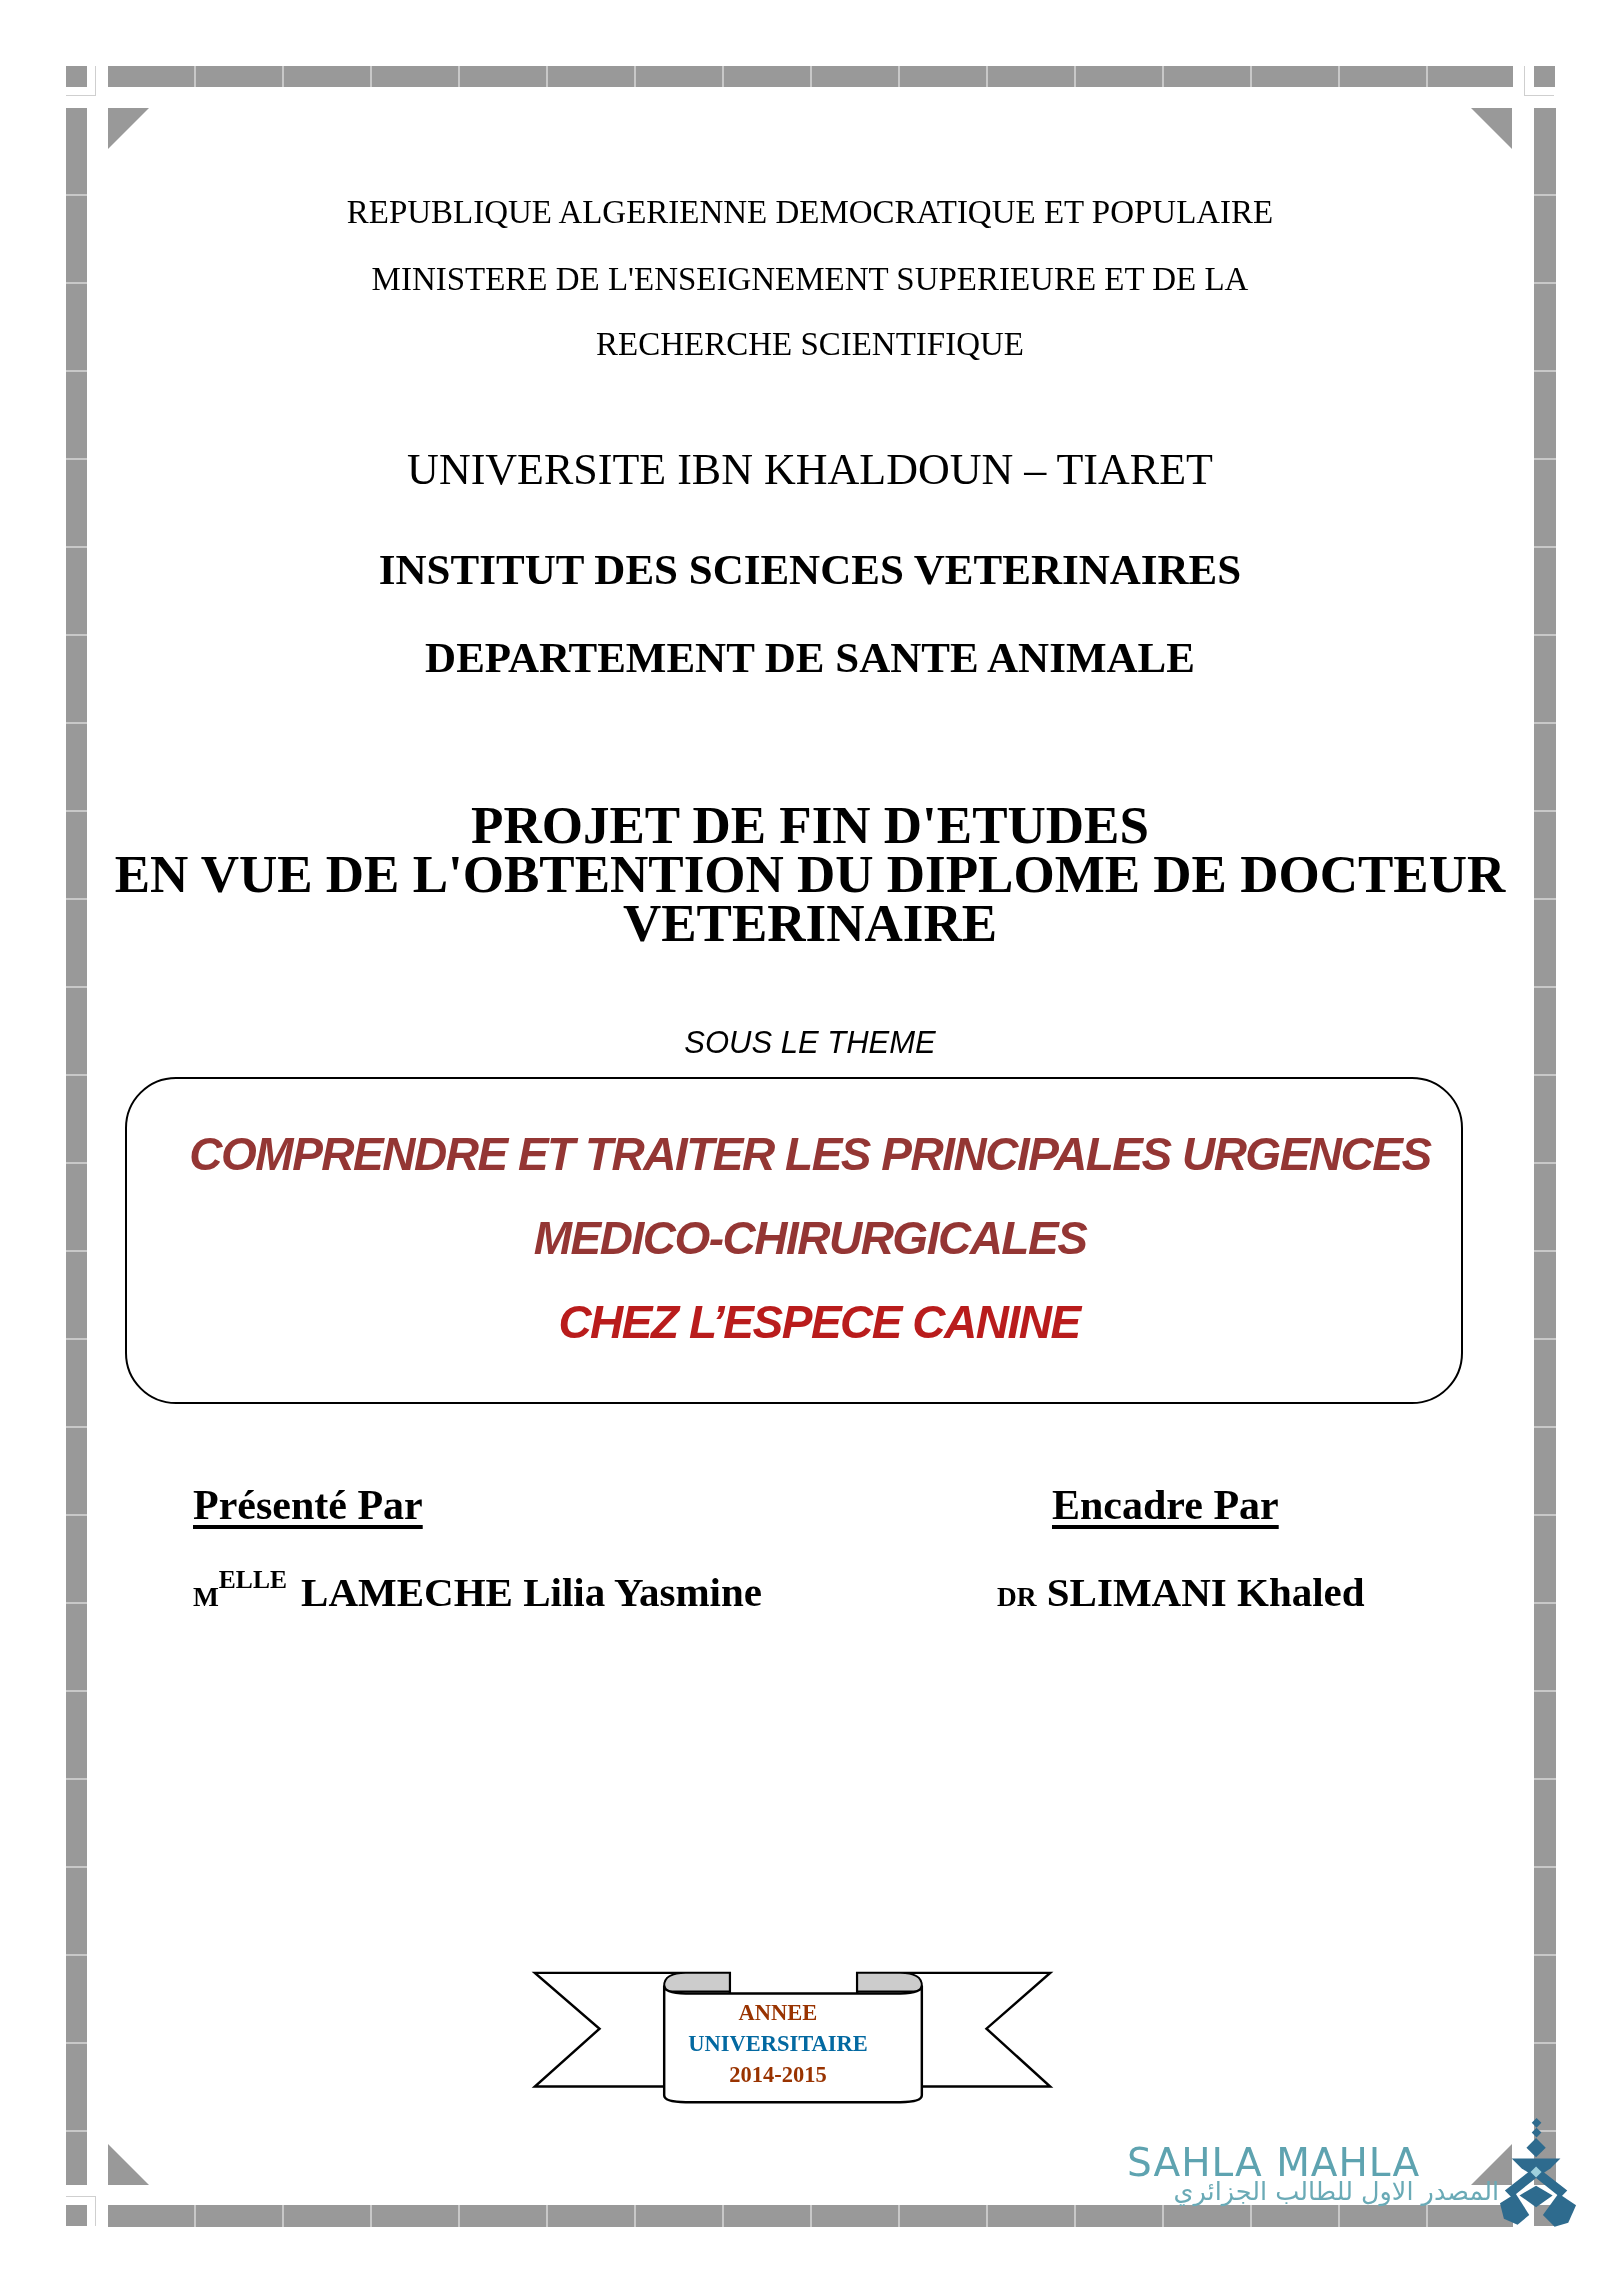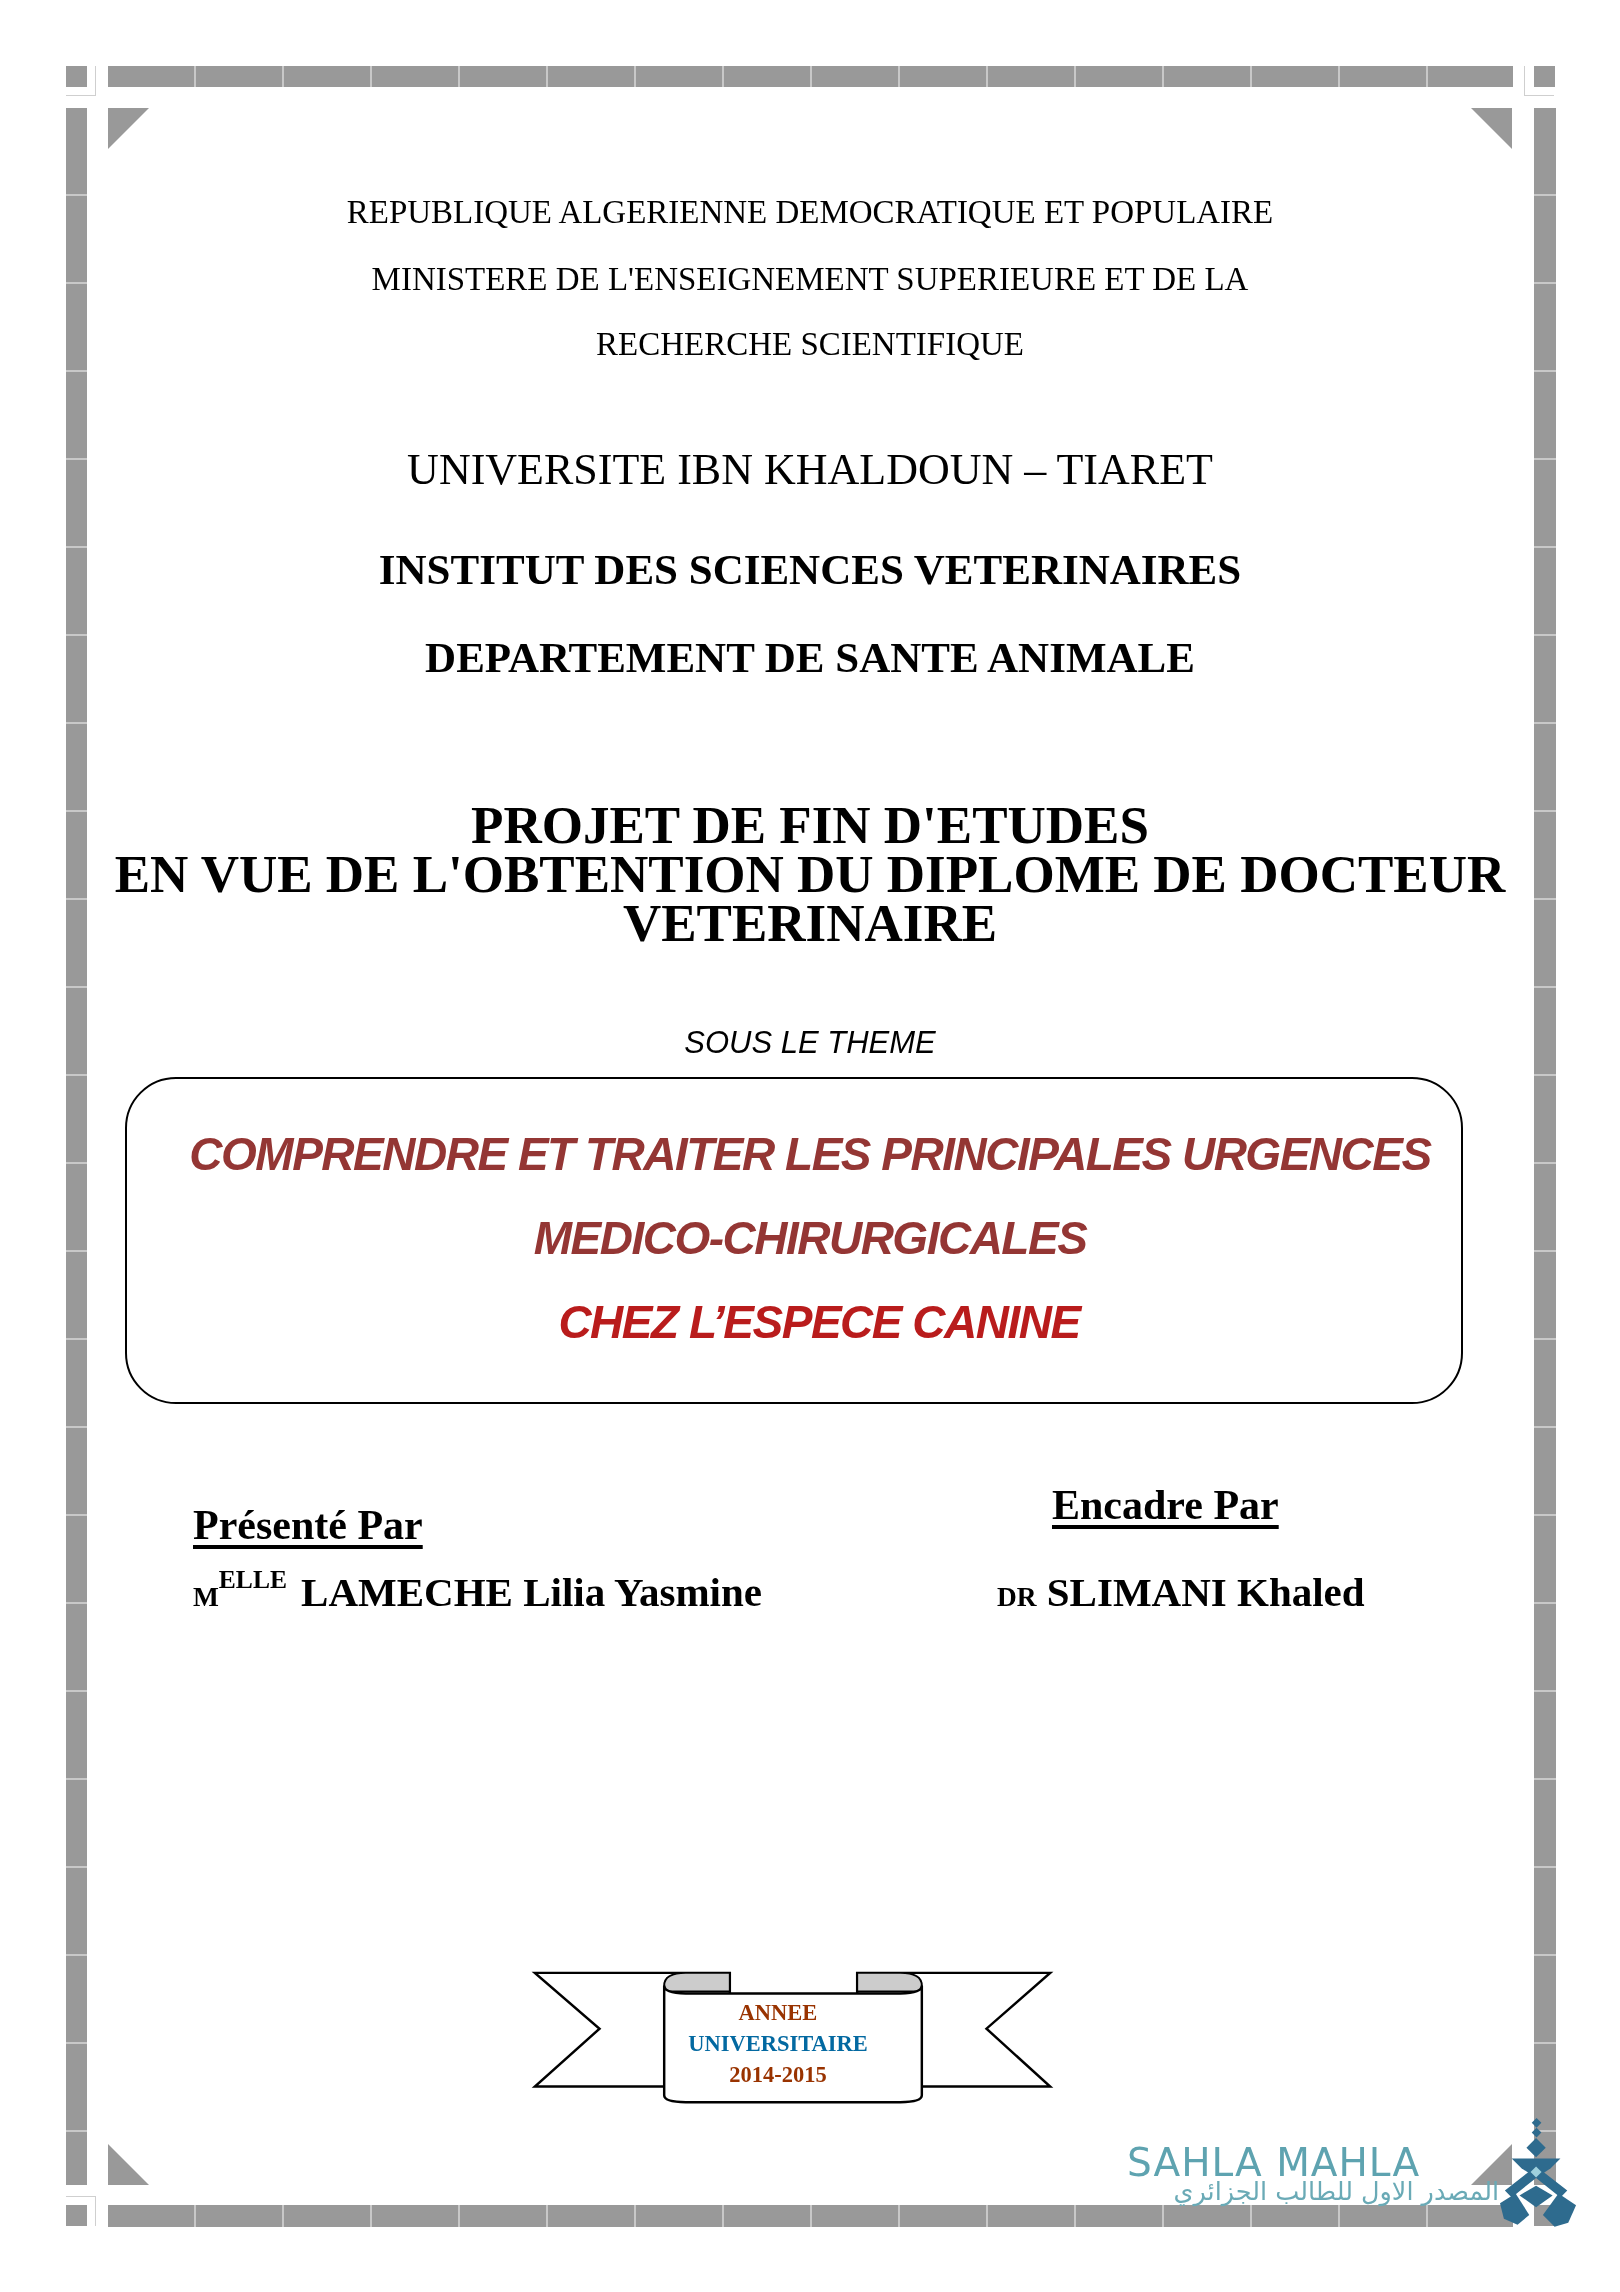--- a/index.html
+++ b/index.html
@@ -67,21 +67,21 @@
 <div class="center-line serif proj" style="top:850px;">EN VUE DE L'OBTENTION DU DIPLOME DE DOCTEUR</div>
 <div class="center-line serif proj" style="top:899px;">VETERINAIRE</div>
 
 <div class="center-line theme-label" style="top:1025px;">SOUS LE THEME</div>
 
 <div class="title-box"></div>
 <div class="title-line" style="top:1127px; color:#943634;">COMPRENDRE ET TRAITER LES PRINCIPALES URGENCES</div>
 <div class="title-line" style="top:1211px; color:#943634;">MEDICO-CHIRURGICALES</div>
 <div class="title-line" style="top:1295px; color:#b91c1c;margin-left:9px;">CHEZ L’ESPECE CANINE</div>
 
-<div class="sig-head" style="left:193px; top:1481px;margin-top:20px;">Présenté  Par</div>
+<div class="sig-head" style="left:193px; top:1481px;">Présenté  Par</div>
 <div class="sig-name" style="left:193px; top:1568px;">
   <span class="small-caps">M</span><span class="sup">ELLE</span>
   <span style="margin-left:3.9px;">LAMECHE Lilia Yasmine</span>
 </div>
 
 <div class="sig-head" style="left:1052px; top:1481px;">Encadre  Par</div>
 <div class="sig-name" style="left:997px; top:1568px;">
   <span class="small-caps">DR</span>
   <span>SLIMANI Khaled</span>
 </div>

